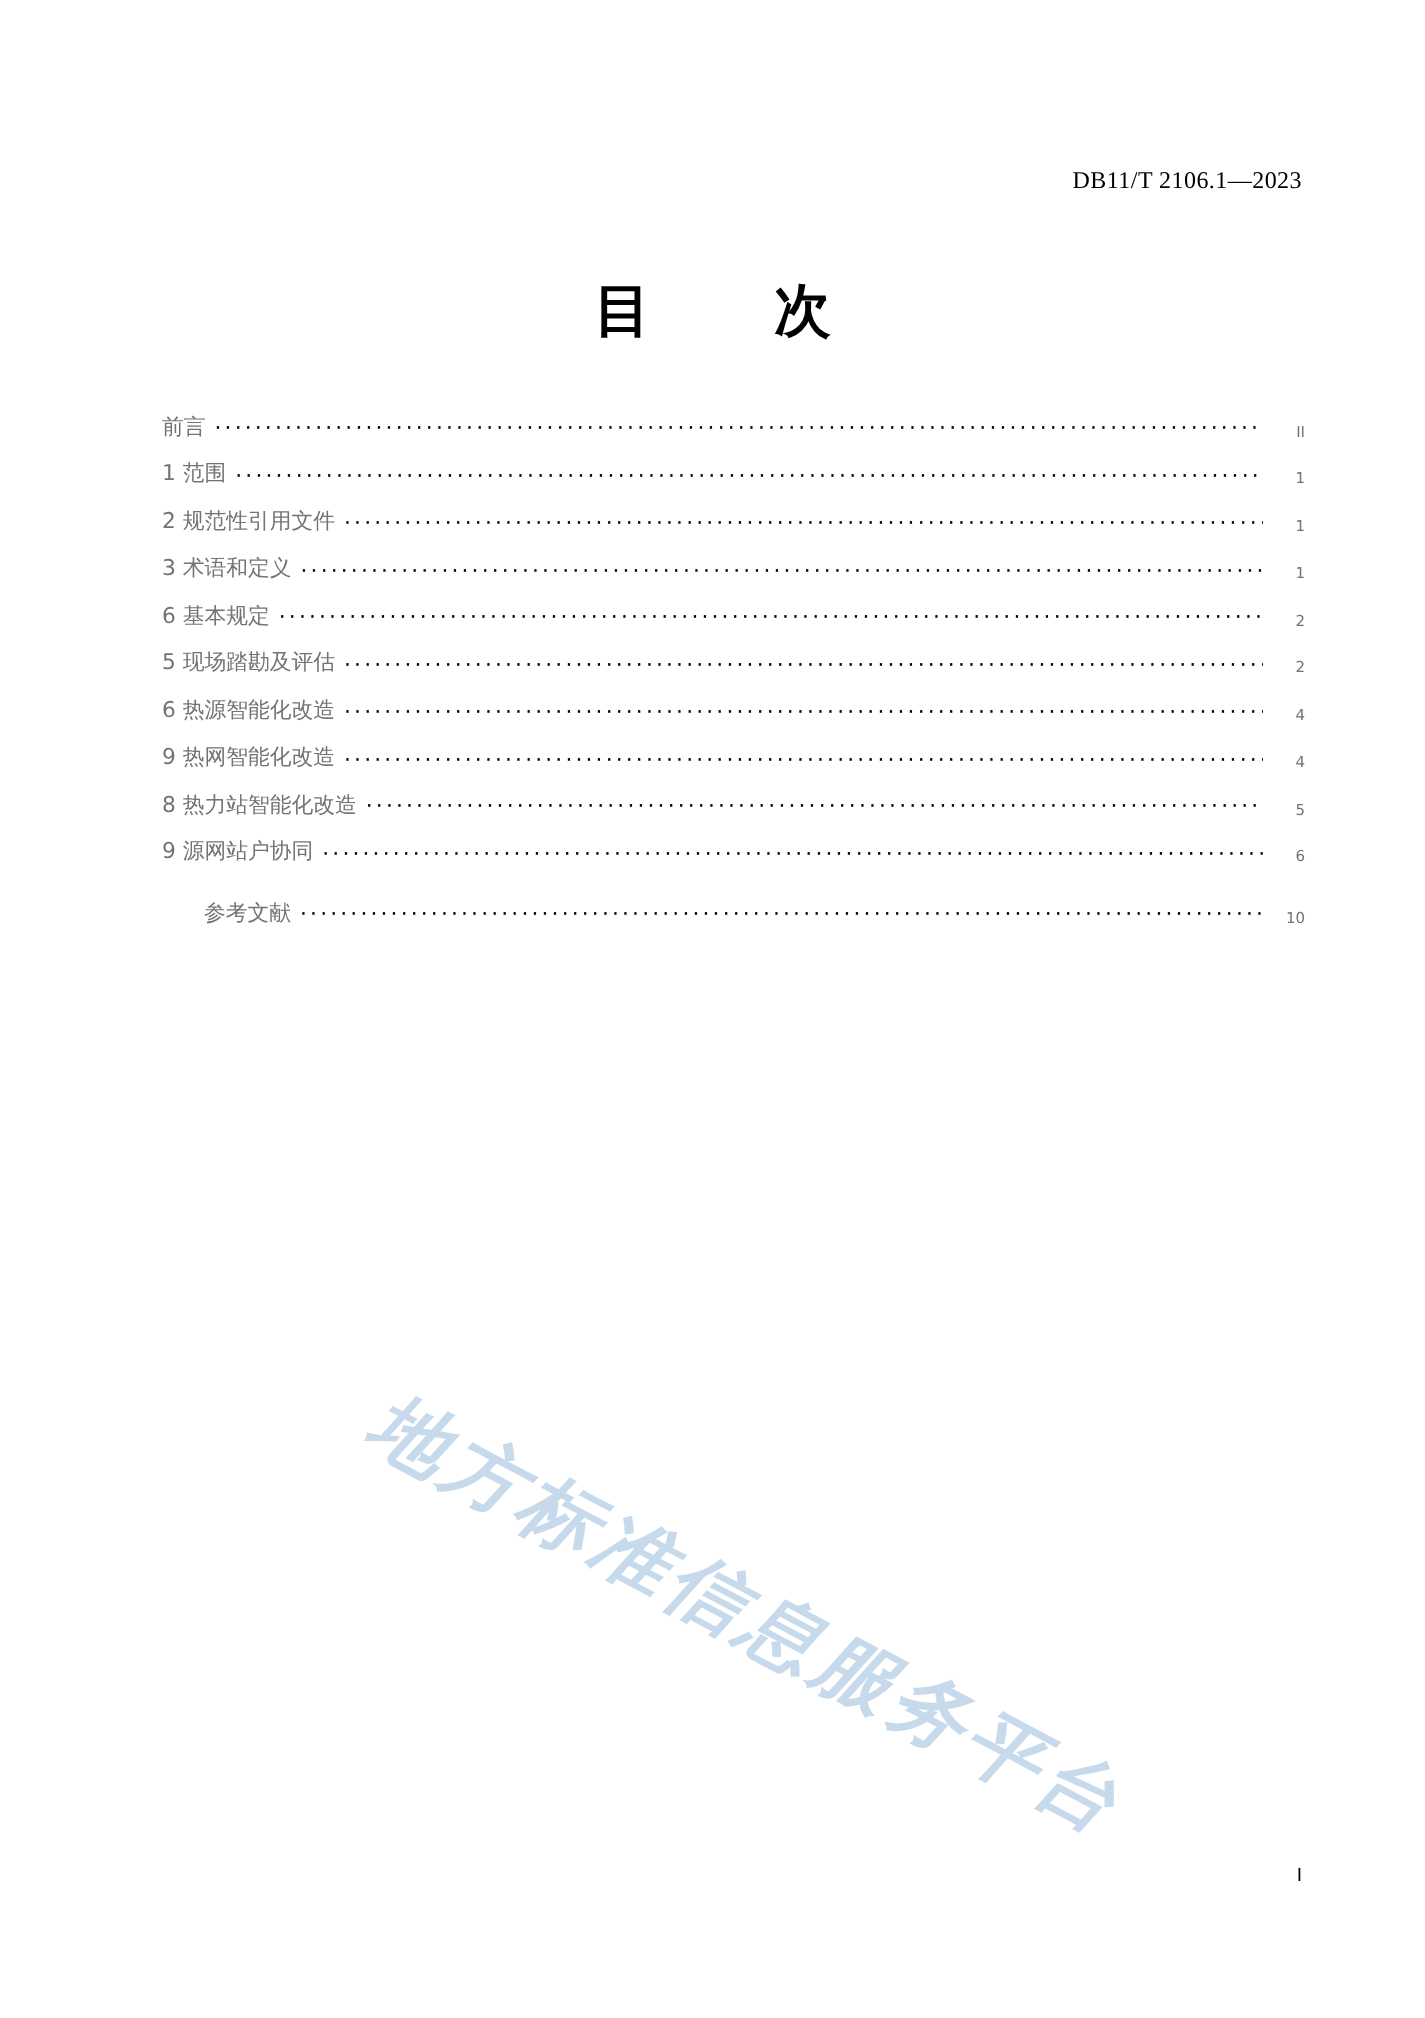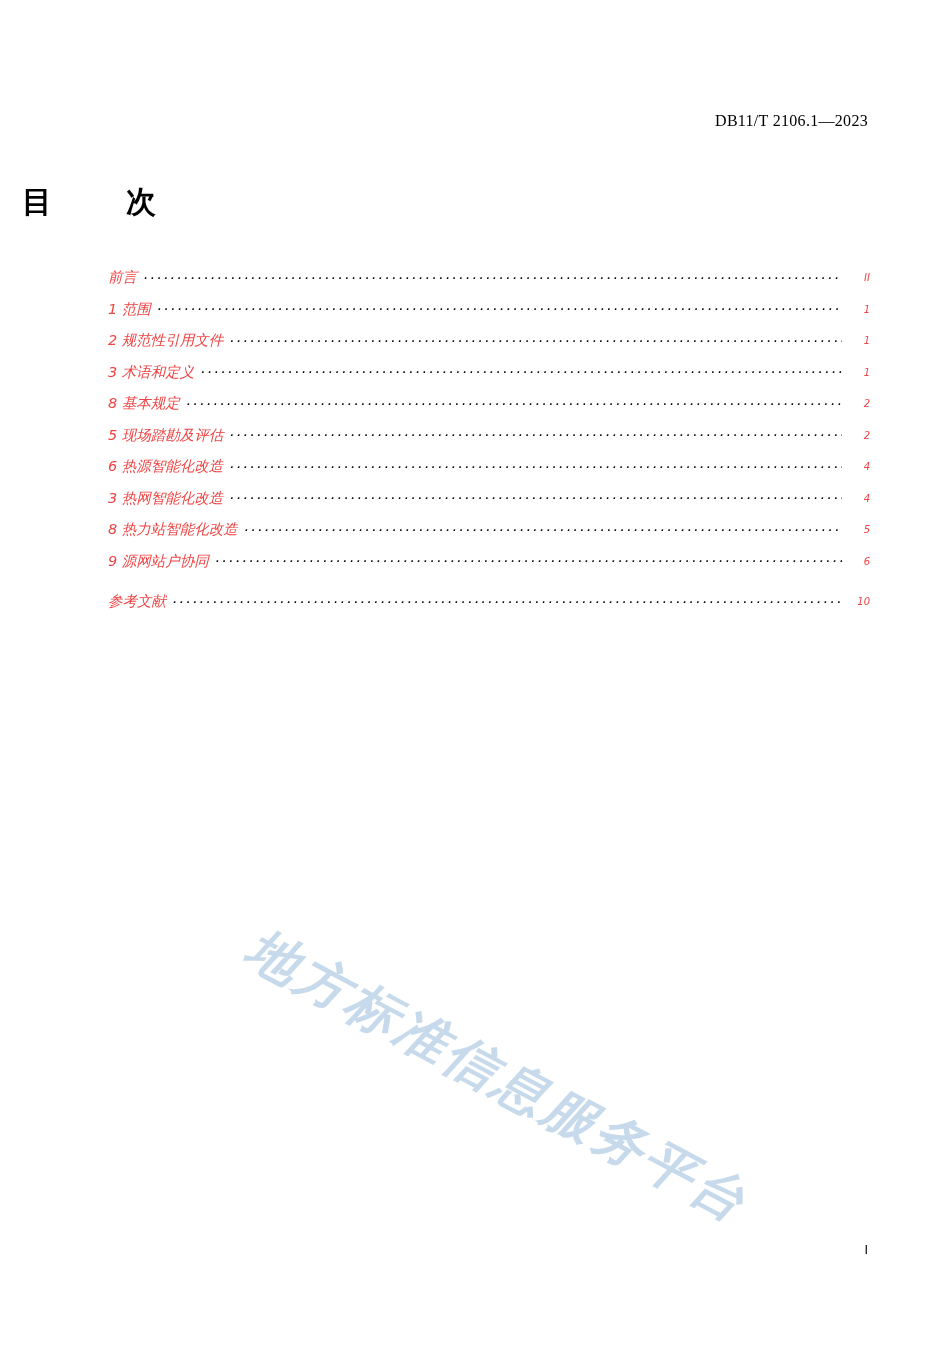--- a/index.html
+++ b/index.html
@@ -24,42 +24,42 @@
     font-size: 16px;
     letter-spacing: 0.3px;
     color: #000;
     white-space: nowrap;
   }
   .toc-title {
     position: absolute;
     top: 182px;
     left: 0;
     width: 950px;
-    font-family: "DejaVu Sans", sans-serif;
-    font-size: 30px;
+    text-align: center;
+    font-family: "DejaVu Sans", sans-serif;
+    font-size: 38px;
     font-weight: bold;
     letter-spacing: 22px;
     text-indent: 22px;
     color: #000;
   }
   .toc {
     position: absolute;
     top: 262px;
     left: 108px;
     width: 762px;
   }
   .toc-row {
     display: flex;
-    align-items: center;
+    align-items: flex-end;
     font-family: "DejaVu Sans", sans-serif;
     font-size: 14.5px;
-    color: #ef4444;
+    color: #737373;
     height: 31.5px;
     white-space: nowrap;
-    font-style: italic;
   }
   .toc-row .label {
     flex: 0 0 auto;
     padding-right: 4px;
   }
   .toc-row .dots {
     flex: 1 1 auto;
     overflow: hidden;
     height: 1em;
     position: relative;
@@ -76,20 +76,21 @@
   }
   .toc-row .page-num {
     flex: 0 0 auto;
     width: 26px;
     text-align: right;
     font-family: "DejaVu Sans", sans-serif;
     font-size: 10px;
   }
   .toc-row.gap {
     margin-top: 9px;
+    margin-left: 28px;
   }
   .watermark {
     position: absolute;
     left: 250px;
     top: 790px;
     width: 520px;
     height: 340px;
     pointer-events: none;
   }
   .watermark span {
@@ -146,39 +147,39 @@
       <span class="page-num">1</span>
     </div>
 
     <div class="toc-row">
       <span class="label">3 术语和定义</span>
       <span class="dots"></span>
       <span class="page-num">1</span>
     </div>
 
     <div class="toc-row">
-      <span class="label">8 基本规定</span>
+      <span class="label">6 基本规定</span>
       <span class="dots"></span>
       <span class="page-num">2</span>
     </div>
 
     <div class="toc-row">
       <span class="label">5 现场踏勘及评估</span>
       <span class="dots"></span>
       <span class="page-num">2</span>
     </div>
 
     <div class="toc-row">
       <span class="label">6 热源智能化改造</span>
       <span class="dots"></span>
       <span class="page-num">4</span>
     </div>
 
     <div class="toc-row">
-      <span class="label">3 热网智能化改造</span>
+      <span class="label">9 热网智能化改造</span>
       <span class="dots"></span>
       <span class="page-num">4</span>
     </div>
 
     <div class="toc-row">
       <span class="label">8 热力站智能化改造</span>
       <span class="dots"></span>
       <span class="page-num">5</span>
     </div>
 

